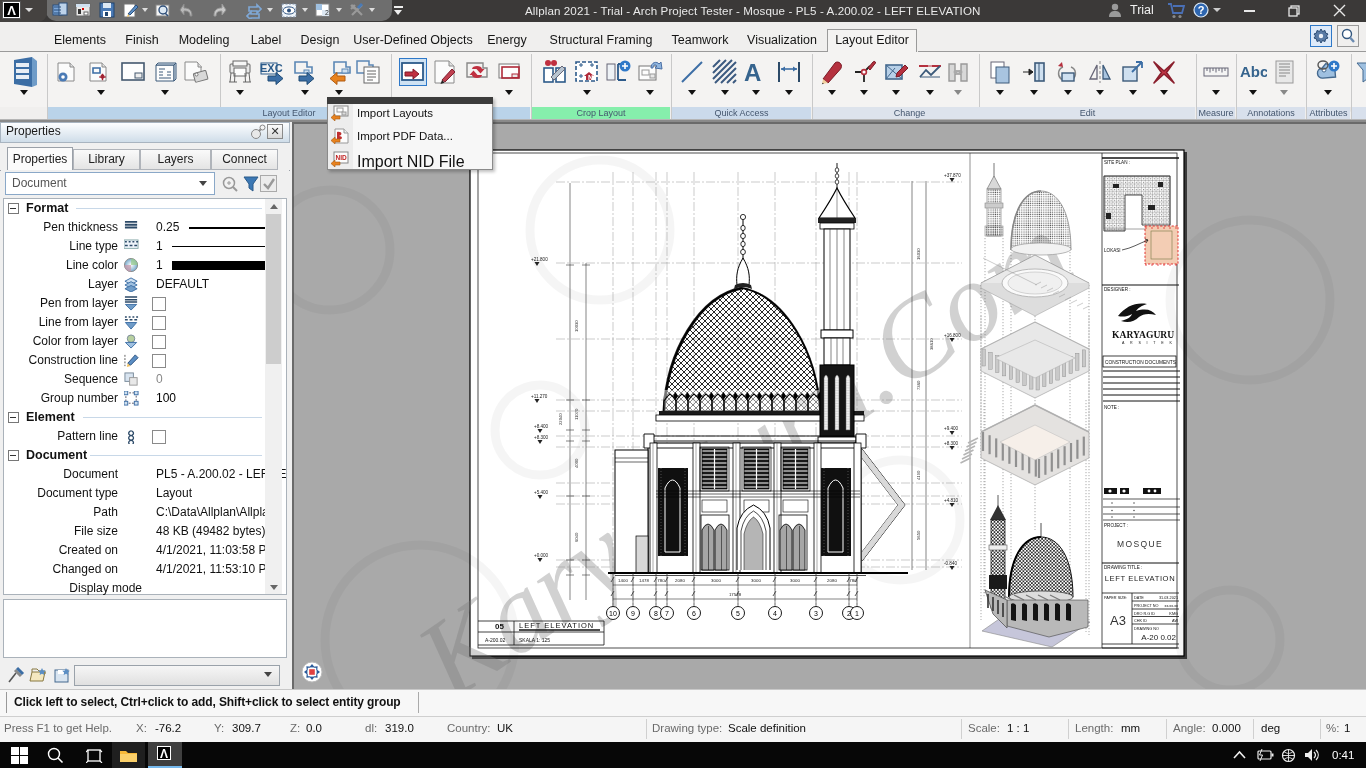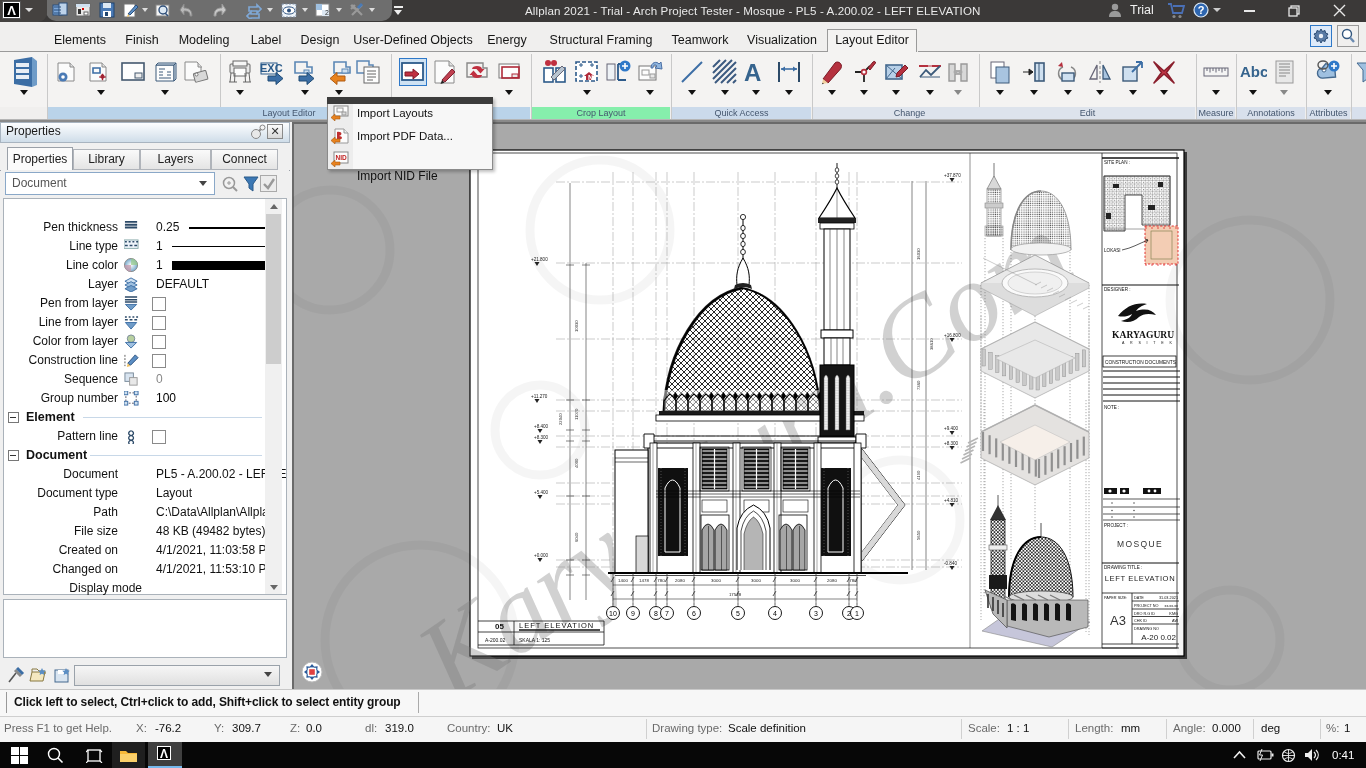--- a/index.html
+++ b/index.html
@@ -420,20 +420,28 @@
       <path d="M12 12 l4 4" stroke="#999" stroke-width="2"></path>
     </svg>
     <svg class="a" style="left:242px;top:175px" width="18" height="18">
       <path d="M2 2 H16 L11 9 V16 L7 13 V9 Z" fill="#3c78b4" stroke="#2a5a8a"></path>
     </svg>
     <div class="a" style="left:260px;top:175px;width:17px;height:17px;background:#ececec;border:1px solid #aaa;box-sizing:border-box"></div>
     <svg class="a" style="left:262px;top:177px" width="14" height="14">
       <path d="M2 7 L6 11 L12 2" fill="none" stroke="#999" stroke-width="2.4"></path>
     </svg>
     <div class="a" style="left:3px;top:198px;width:284px;height:397px;background:#fff;border:1px solid #aab2ba;box-sizing:border-box"></div>
+    <div class="prow phead" style="left:4px;top:199px">
+      <span style="position:absolute;left:4px;top:4px;width:9px;height:9px;border:1px solid #777;background:#fff"></span>
+      <svg style="position:absolute;left:6px;top:9px" width="6" height="1">
+        <rect width="6" height="1" fill="#333"></rect>
+      </svg>
+      <span style="position:absolute;left:22px">Format</span>
+      <span style="position:absolute;left:72px;top:9px;right:24px;height:1px;background:#c8d8e8"></span>
+    </div>
     <div class="prow" style="left:4px;top:218px">
       <span class="plab">Pen thickness</span>
       <svg class="picon" width="16" height="16" viewBox="0 0 16 16">
         <path d="M1 2 h13 M1 5 h13 M1 8 h13" stroke="#2c4a68" stroke-width="2"></path>
       </svg>
       <span class="pval">0.25</span>
       <span style="position:absolute;left:185px;top:9px;width:76px;height:1.6px;background:#000"></span>
     </div>
     <div class="prow" style="left:4px;top:237px">
       <span class="plab">Line type</span>
@@ -1106,21 +1114,21 @@
         <path d="M312 664 l-2.8 3.5 h5.6z" transform="rotate(270 312 672)"></path>
         <path d="M312 664 l-2.8 3.5 h5.6z" transform="rotate(315 312 672)"></path>
       </g>
       <rect x="308.5" y="668.5" width="7" height="7" fill="#e04040" stroke="#fff" stroke-width="1.4"></rect>
     </svg>
     <div class="a" style="left:327px;top:97px;width:166px;height:73px;background:#f7f7f7;border:1px solid #8a8a8a;box-sizing:border-box;z-index:30;box-shadow:2px 2px 3px rgba(0,0,0,0.25)"></div>
     <div class="a" style="left:327px;top:97px;width:166px;height:7px;background:#3c3c3c;z-index:31"></div>
     <div class="a" style="left:328px;top:104px;width:25px;height:65px;background:#ededed;z-index:31"></div>
     <div class="a" style="left:357px;top:113px;font-size:11.5px;color:#111;z-index:32;line-height:12px;transform:translateY(-6px)">Import Layouts</div>
     <div class="a" style="left:357px;top:136px;font-size:11.5px;color:#111;z-index:32;line-height:12px;transform:translateY(-6px)">Import PDF Data...</div>
-    <div class="a" style="left:357px;top:176px;font-size:12px;color:#111;z-index:32;line-height:12px;transform:translateY(-6px)">Import NID File</div>
+    <div class="a" style="left:357px;top:162px;font-size:16px;color:#111;z-index:32;line-height:12px;transform:translateY(-6px)">Import NID File</div>
     <svg class="a" style="left:331px;top:105px;z-index:32" width="18" height="16">
       <rect x="3" y="1" width="14" height="10" fill="#fcfcfc" stroke="#888"></rect>
       <rect x="6" y="3" width="6" height="4" fill="none" stroke="#999"></rect>
       <rect x="11" y="7" width="4" height="3" fill="#ddd" stroke="#999"></rect>
       <path d="M9 12 h-5 v-2 l-4 3.5 4 3.5 v-2 h5z" fill="#e8821e" stroke="#a85a10" stroke-width="0.6" transform="translate(0 -1)"></path>
     </svg>
     <svg class="a" style="left:331px;top:128px;z-index:32" width="18" height="16">
       <path d="M4 1 h9 l4 4 v10 h-13z" fill="#fcfcfc" stroke="#999"></path>
       <path d="M13 1 v4 h4" fill="#eee" stroke="#999"></path>
       <path d="M6 4 C11 3 12 7 8 8 C12 8 12 12 8 11 C10 13 7 14 6 12z" fill="#c03030"></path>

